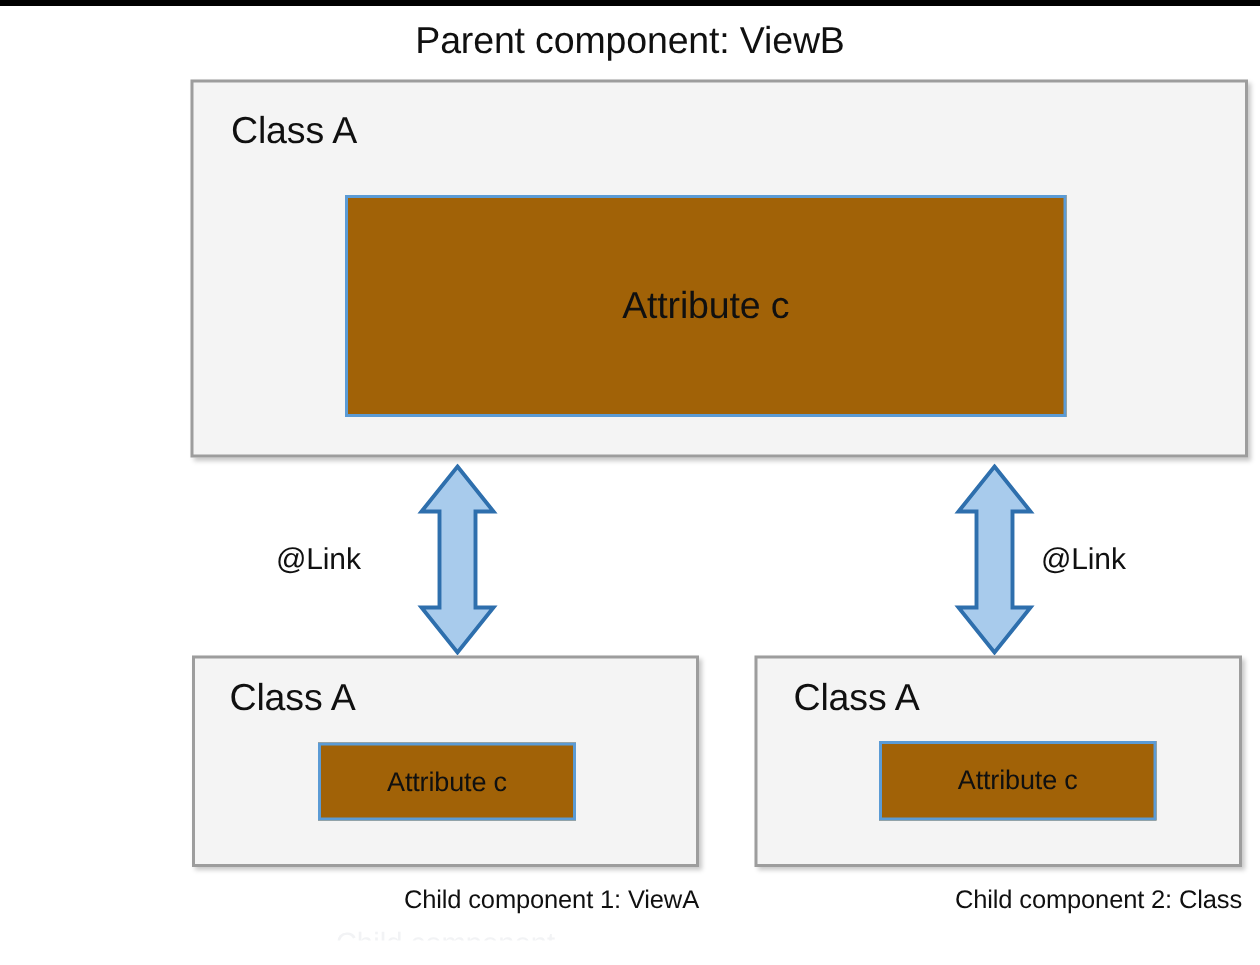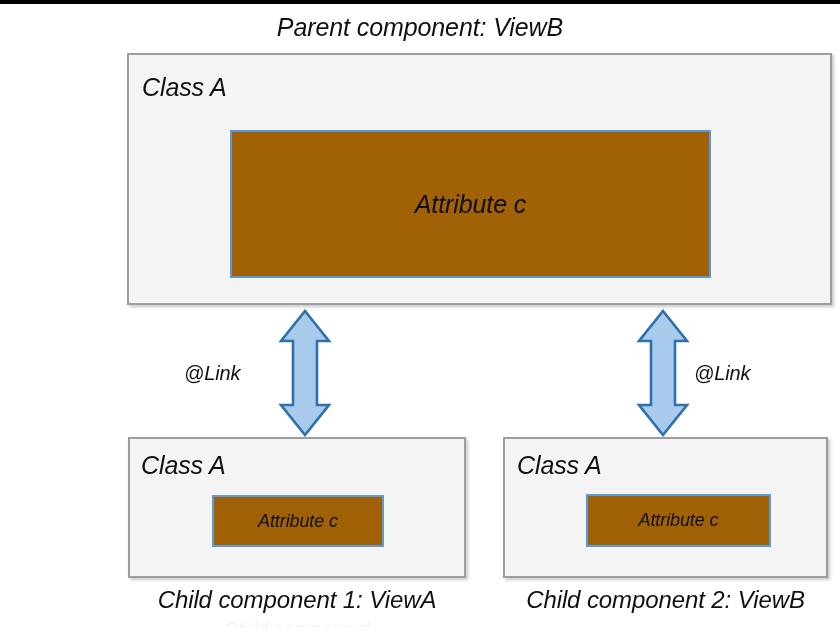--- a/index.html
+++ b/index.html
@@ -15,21 +15,20 @@
     font-family: "Liberation Sans", sans-serif;
     color: #0d0d0d;
     -webkit-font-smoothing: antialiased;
   }
 
   #stage {
     position: absolute;
     left: 0; top: 0;
     width: 840px;
     height: 643px;
-    font-style: italic;
   }
 
   
   .top-band {
     position: absolute;
     left: 0; top: 0;
     width: 840px;
     height: 4px;
     background: #000000;
   }
@@ -43,22 +42,22 @@
     text-align: center;
     font-size: 25px;
     line-height: 30px;
     letter-spacing: -0.1px;
     color: #101010;
   }
 
   .child-caption {
     position: absolute;
     top: 588px;
-    text-align: center;
-    font-size: 24px;
+    text-align: right;
+    font-size: 17px;
     line-height: 24px;
     color: #101010;
     letter-spacing: -0.1px;
   }
   .child-caption.left  { left: 128px; width: 338px; }
   .child-caption.right { left: 503px; width: 325px; }
 
   
   .ghost-caption {
     position: absolute;
@@ -82,20 +81,21 @@
     box-sizing: border-box;
   }
 
   .box-label {
     position: absolute;
     font-size: 25px;
     line-height: 30px;
     color: #101010;
     letter-spacing: -0.1px;
     white-space: nowrap;
+    margin-left: 12px;
   }
 
   .attr-box {
     position: absolute;
     background: #a16207;
     border: 2px solid #5b9bd5;
     box-sizing: border-box;
     display: flex;
     align-items: center;
     justify-content: center;
@@ -209,17 +209,17 @@
   <div class="link-label" id="link-label-right">@Link</div>
 
   <div class="shell-box" id="child1-box"></div>
   <div class="box-label" id="child1-box-label">Class A</div>
   <div class="attr-box" id="child1-attr-box">Attribute c</div>
   <div class="child-caption left">Child component 1: ViewA</div>
 
   <div class="shell-box" id="child2-box"></div>
   <div class="box-label" id="child2-box-label">Class A</div>
   <div class="attr-box" id="child2-attr-box">Attribute c</div>
-  <div class="child-caption right">Child component 2: ViewB</div>
+  <div class="child-caption right">Child component 2: Class</div>
 
   <div class="ghost-caption">Child component</div>
 
 </div>
 
 </body></html>

